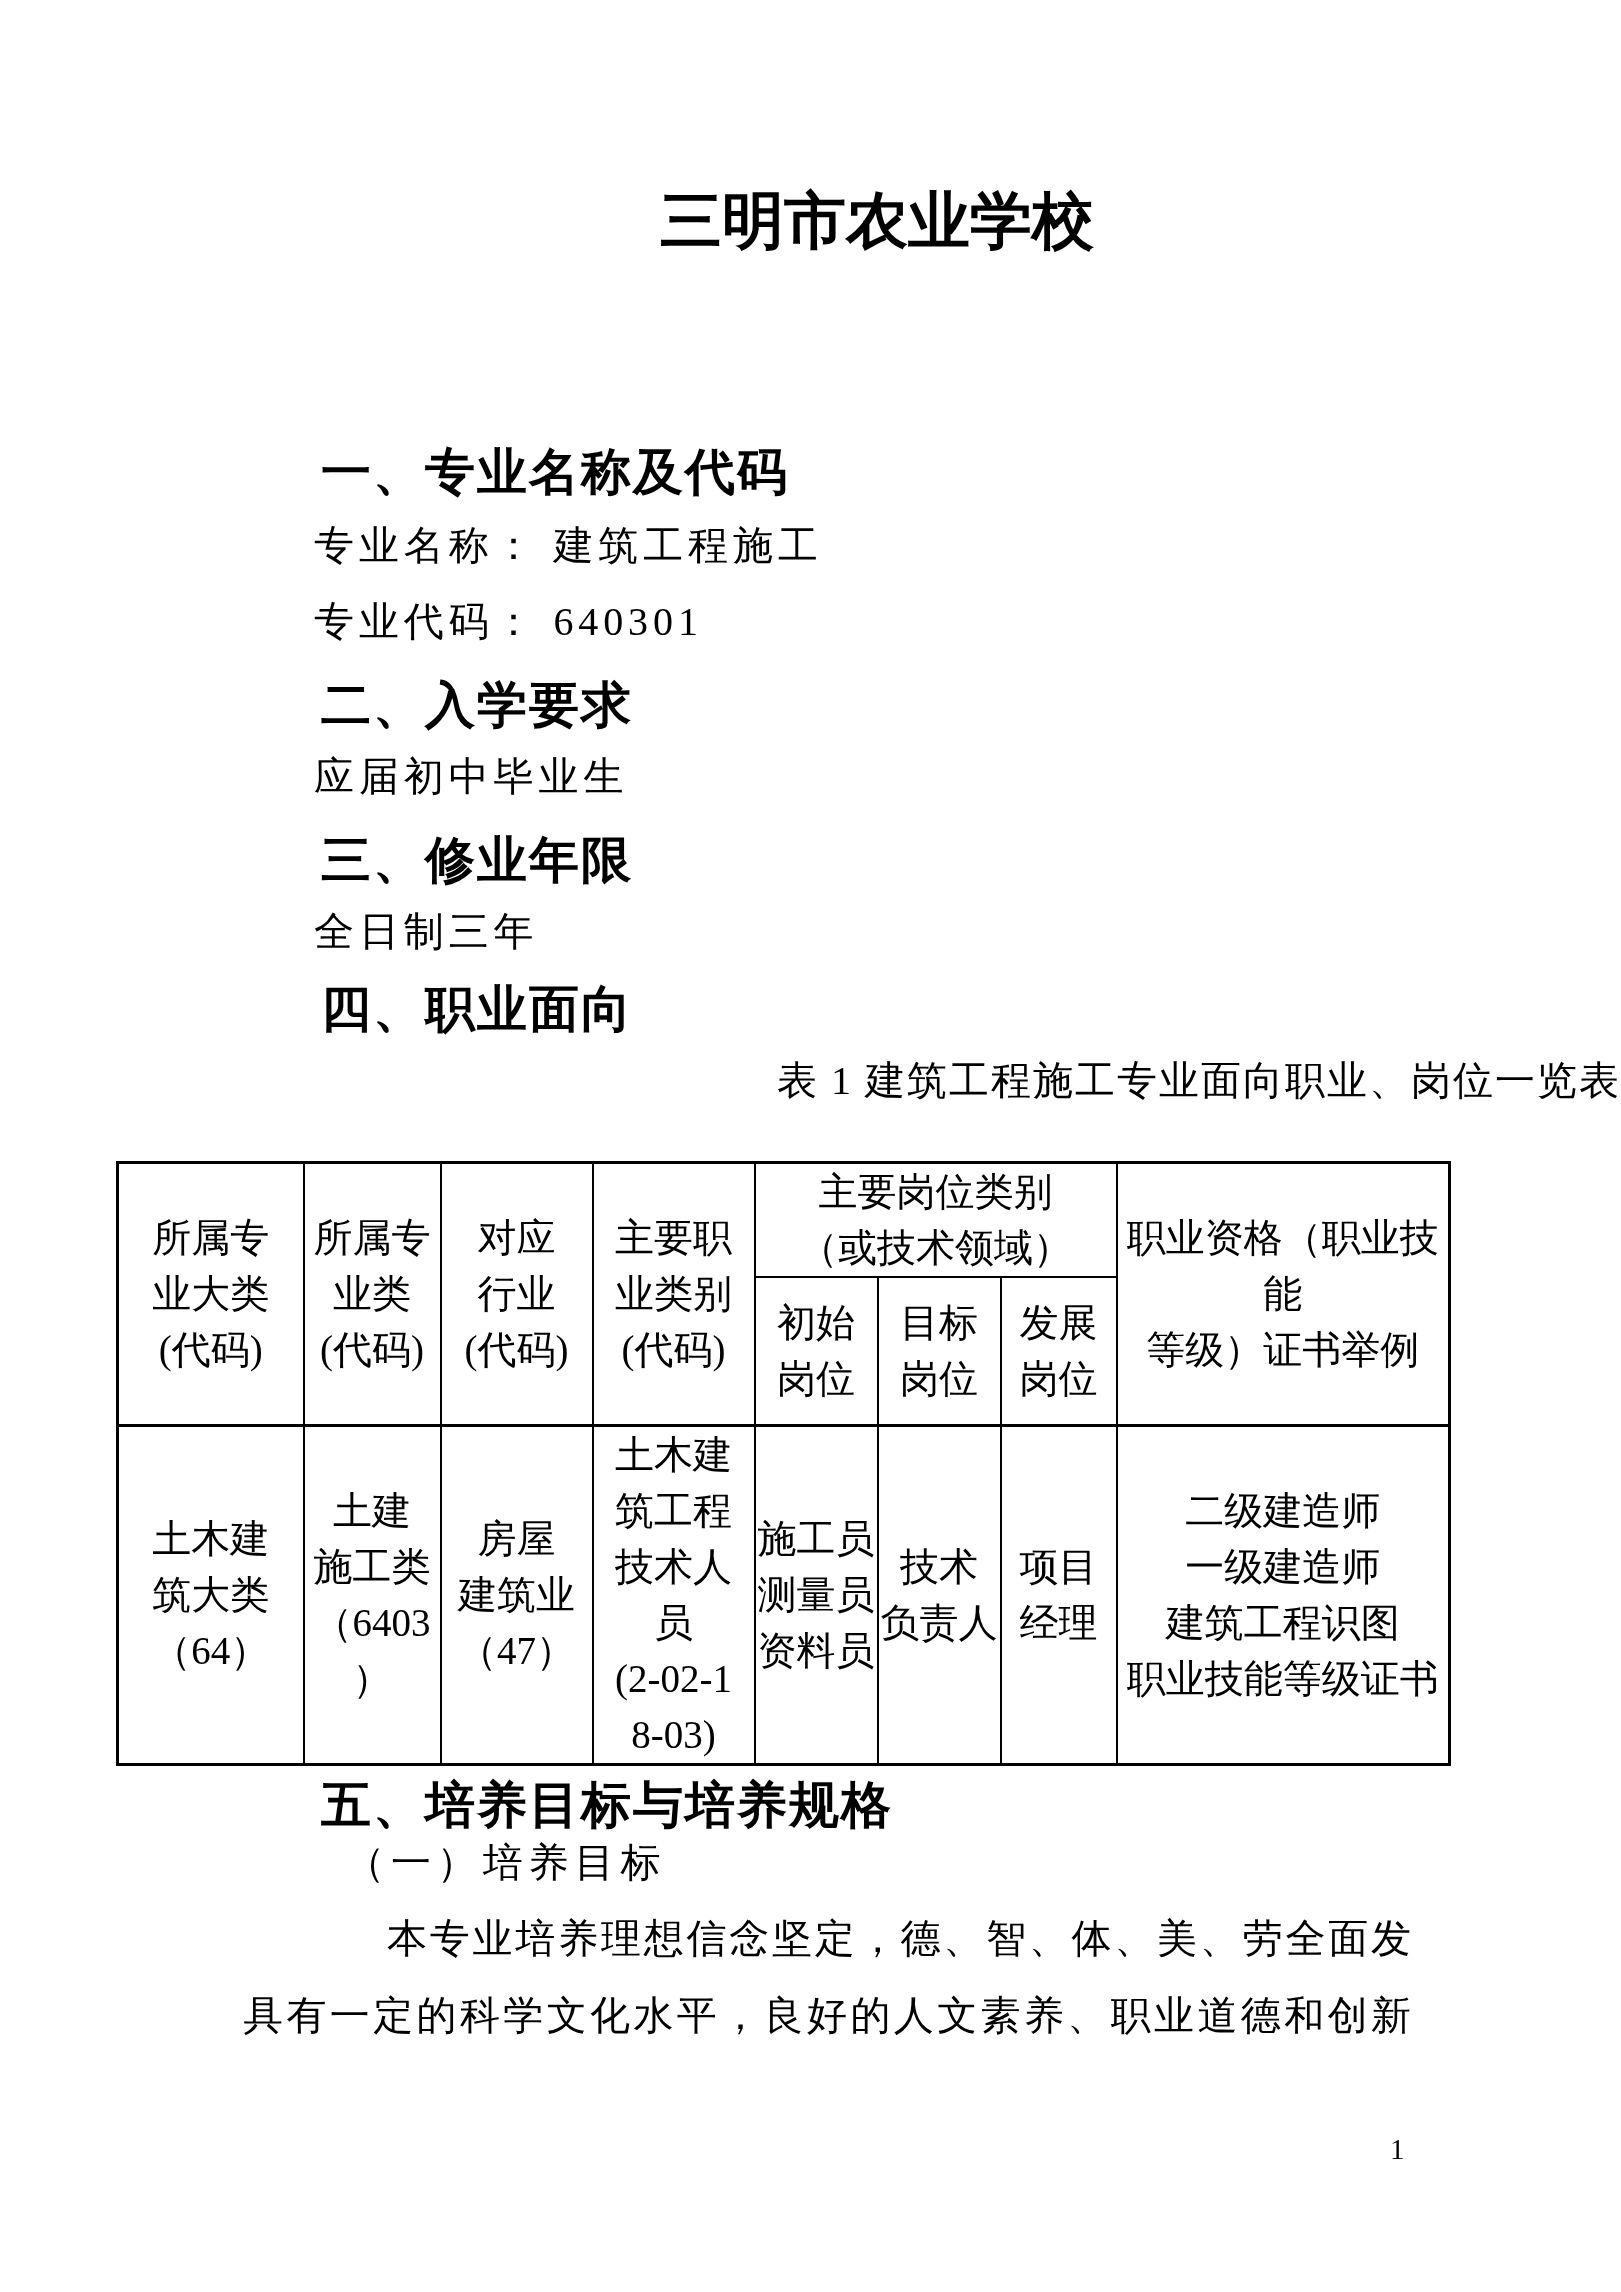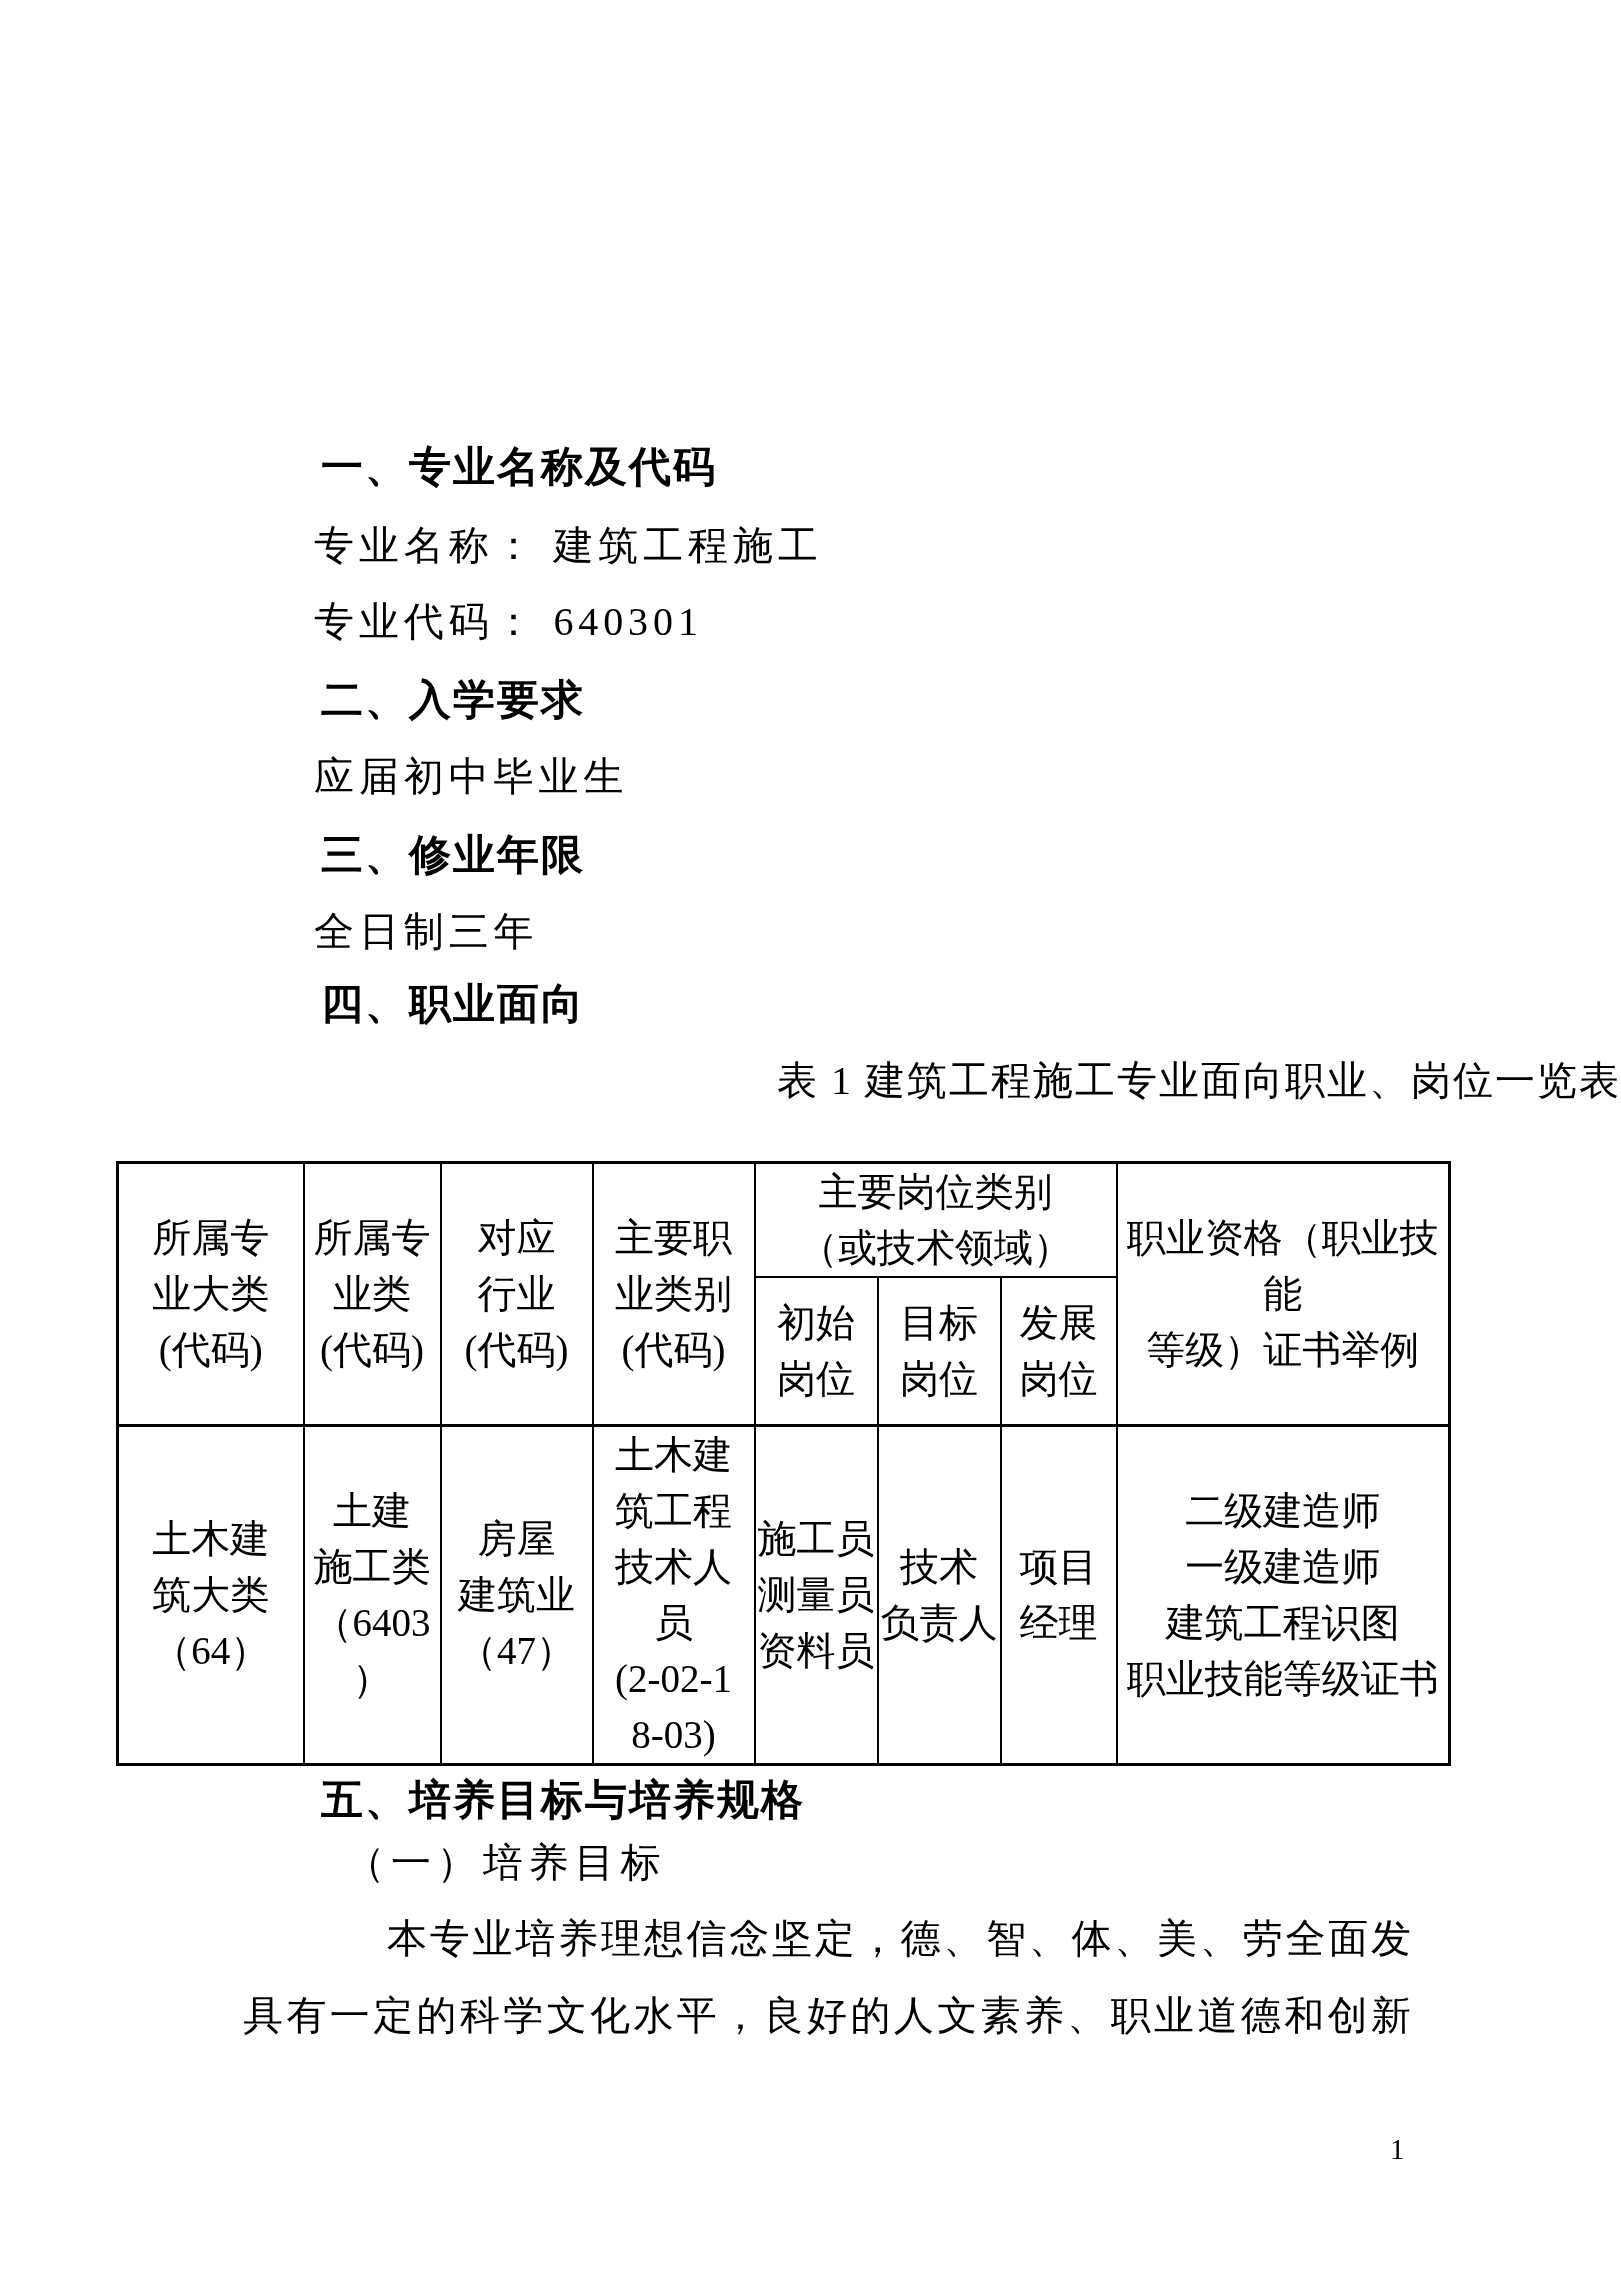--- a/index.html
+++ b/index.html
@@ -8,21 +8,21 @@
     font-family:"Liberation Serif","DejaVu Serif",serif;overflow:hidden;
   }
   .abs{position:absolute}
   .title-block{
     left:133px;top:178px;width:1488px;text-align:center;
     font-weight:bold;font-size:62px;line-height:86px;
     font-family:"Liberation Serif","DejaVu Serif",serif;
   }
   .heading{
     font-family:"Liberation Sans","DejaVu Sans",sans-serif;
-    font-weight:bold;font-size:42px;white-space:nowrap;letter-spacing:2px;text-align:center;
+    font-weight:bold;font-size:50px;white-space:nowrap;letter-spacing:2px;text-align:center;
   }
   .body-line{font-size:40px;letter-spacing:4.9px;white-space:nowrap}
   .caption{
     left:133px;top:1053px;width:1488px;text-align:right;
     font-size:40px;letter-spacing:2px;
   }
   .doc-table{
     position:absolute;left:116px;top:1161px;width:1331px;
     border-collapse:collapse;table-layout:fixed;
     border:3.9px solid #000;
@@ -34,20 +34,21 @@
   }
   .doc-table tr.tr-data td{border-top:3.9px solid #000}
   .sub-heading{font-size:40px;letter-spacing:5.9px;white-space:nowrap}
   .para{font-size:40px;text-align:justify;text-align-last:justify;line-height:51px;height:57px;overflow:hidden}
   .pagenum{left:1390px;top:2133px;font-size:29px}
 </style>
 </head>
 <body>
 
 <div class="abs title-block">
+  <div>三明市农业学校</div>
 </div>
 
 <div class="abs heading" style="left:321px;top:439px">一、专业名称及代码</div>
 <div class="abs body-line" style="left:314px;top:518px">专业名称： 建筑工程施工</div>
 <div class="abs body-line" style="left:314px;top:594px">专业代码： 640301</div>
 
 <div class="abs heading" style="left:321px;top:672px">二、入学要求</div>
 <div class="abs body-line" style="left:314px;top:749px">应届初中毕业生</div>
 
 <div class="abs heading" style="left:321px;top:827px">三、修业年限</div>

